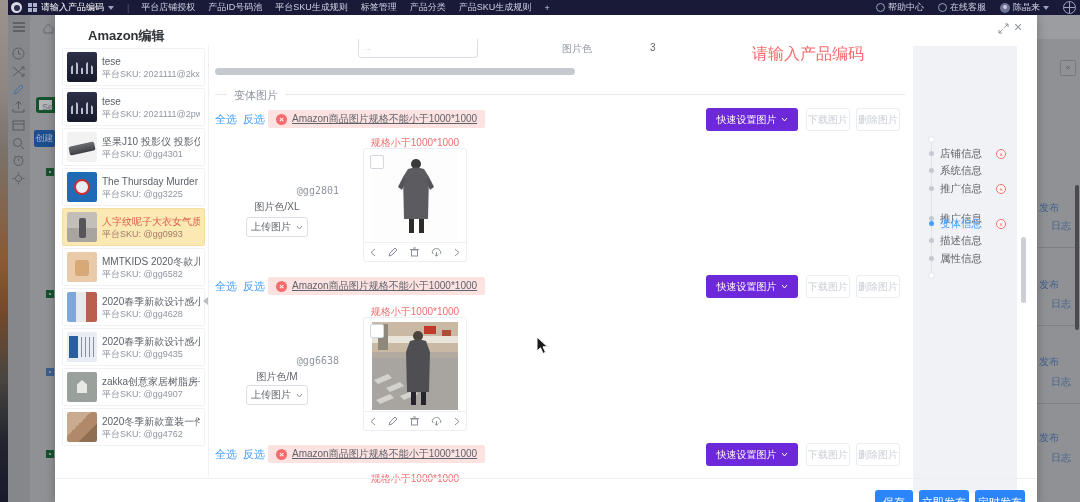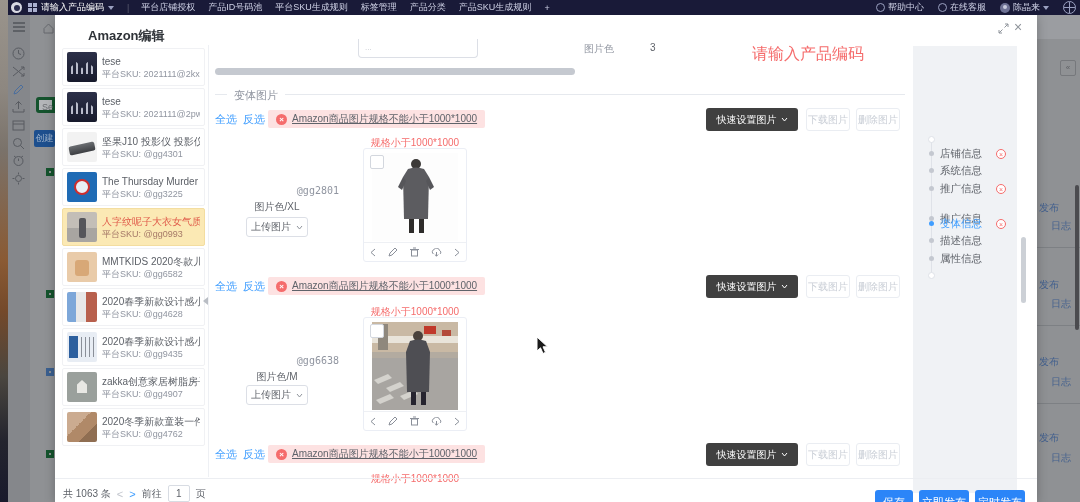--- a/index.html
+++ b/index.html
@@ -76,21 +76,21 @@
   .m-input{left:303px;top:24px;width:120px;height:19px;border:1px solid #dcdfe6;border-top:none;border-radius:0 0 4px 4px;color:#c0c4cc;font-size:8px;padding-left:6px;line-height:18px;box-sizing:border-box;}
   .m-lbl{font-size:10px;color:#9095a0;}
   .m-err{font-size:16px;color:#f56c6c;}
   .hscroll{left:160px;top:53px;width:360px;height:7px;background:#c5c9d0;border-radius:4px;}
   .divider{left:160px;top:79px;width:690px;height:1px;background:#e6e9ee;}
   .div-lbl{left:172px;top:73px;background:#fff;padding:0 7px;font-size:11px;color:#9095a0;}
   .sel-link{font-size:11px;color:#409eff;cursor:pointer;font-family:Liberation Serif, serif;}
   .pill{display:inline-flex;align-items:center;height:18px;background:#fde2e2;border-radius:2px;padding:0 8px;gap:5px;}
   .pill .eic{width:11px;height:11px;border-radius:50%;background:#f56c6c;color:#fff;font-size:8px;font-weight:bold;text-align:center;line-height:11px;flex:none;}
   .pill .etx{font-size:10px;color:#5f636a;white-space:nowrap;text-decoration:underline;}
-  .btn-blue{display:inline-flex;align-items:center;justify-content:center;gap:4px;background:#404040;color:#fff;font-size:10px;border-radius:3px;cursor:pointer;box-sizing:border-box;}
+  .btn-blue{display:inline-flex;align-items:center;justify-content:center;gap:4px;background:#6d28d9;color:#fff;font-size:10px;border-radius:3px;cursor:pointer;box-sizing:border-box;}
   .btn-dis{display:inline-flex;align-items:center;justify-content:center;background:#fff;border:1px solid #eaedf2;color:#c9ced6;font-size:10px;border-radius:3px;box-sizing:border-box;}
   .spec-err{width:104px;text-align:center;font-size:10px;color:#f56c6c;white-space:nowrap;}
   .vcode{width:124px;text-align:right;font-size:10px;color:#9095a0;font-family:"DejaVu Sans Mono",monospace;}
   .vspec{width:124px;text-align:center;font-size:10px;color:#5f636a;}
   .btn-upload{display:inline-flex;align-items:center;justify-content:center;gap:5px;width:62px;height:20px;border:1px solid #dcdfe6;border-radius:3px;background:#fff;font-size:10px;color:#5f636a;cursor:pointer;box-sizing:border-box;}
   .vcard{width:104px;height:114px;border:1px solid #ebeef5;border-radius:3px;background:#fff;box-sizing:border-box;}
   .vcheck{position:absolute;left:6px;top:6px;width:12px;height:12px;border:1px solid #d3d7de;border-radius:2px;background:#fff;cursor:pointer;}
   .vtool{position:absolute;left:0;bottom:0;width:100%;height:18px;border-top:1px solid #eef0f4;display:flex;align-items:center;justify-content:space-around;color:#8a8f99;}
   .vtool svg{cursor:pointer;}
   .photo{position:absolute;left:8px;top:4px;width:86px;height:88px;overflow:hidden;}
@@ -316,31 +316,23 @@
     <div class="pcard">
         <div class="thumb t10"></div>
         <div class="pmeta">
           <div class="ptitle">2020冬季新款童装一件代...</div>
           <div class="psku">平台SKU: @gg4762</div>
         </div>
       </div>
   </div>
   <div class="collapse-tri"></div>
 
-  <div class="pgn">
-    <span>共 1063 条</span>
-    <span class="pg-arrow">&lt;</span>
-    <span class="pg-arrow on">&gt;</span>
-    <span>前往</span>
-    <span class="pg-input">1</span>
-    <span>页</span>
-  </div>
 
   <div class="abs m-input">...</div>
-  <div class="abs m-lbl" style="left:529px;top:27px;text-align:right;">图片色</div>
+  <div class="abs m-lbl" style="left:507px;top:27px;text-align:right;">图片色</div>
   <div class="abs m-lbl" style="left:595px;top:27px;color:#5f636a;">3</div>
   <div class="abs m-err" style="left:697px;top:29px;">请输入产品编码</div>
   <div class="abs hscroll"></div>
   <div class="abs divider"></div>
   <div class="abs div-lbl">变体图片</div>
 
   <div class="abs" style="left:160px;top:93px;width:690px;height:23px;">
     <span class="sel-link abs" style="left:0;top:4px;">全选</span>
     <span class="sel-link abs" style="left:28px;top:4px;">反选</span>
     <span class="pill abs" style="left:53px;top:2px;">

